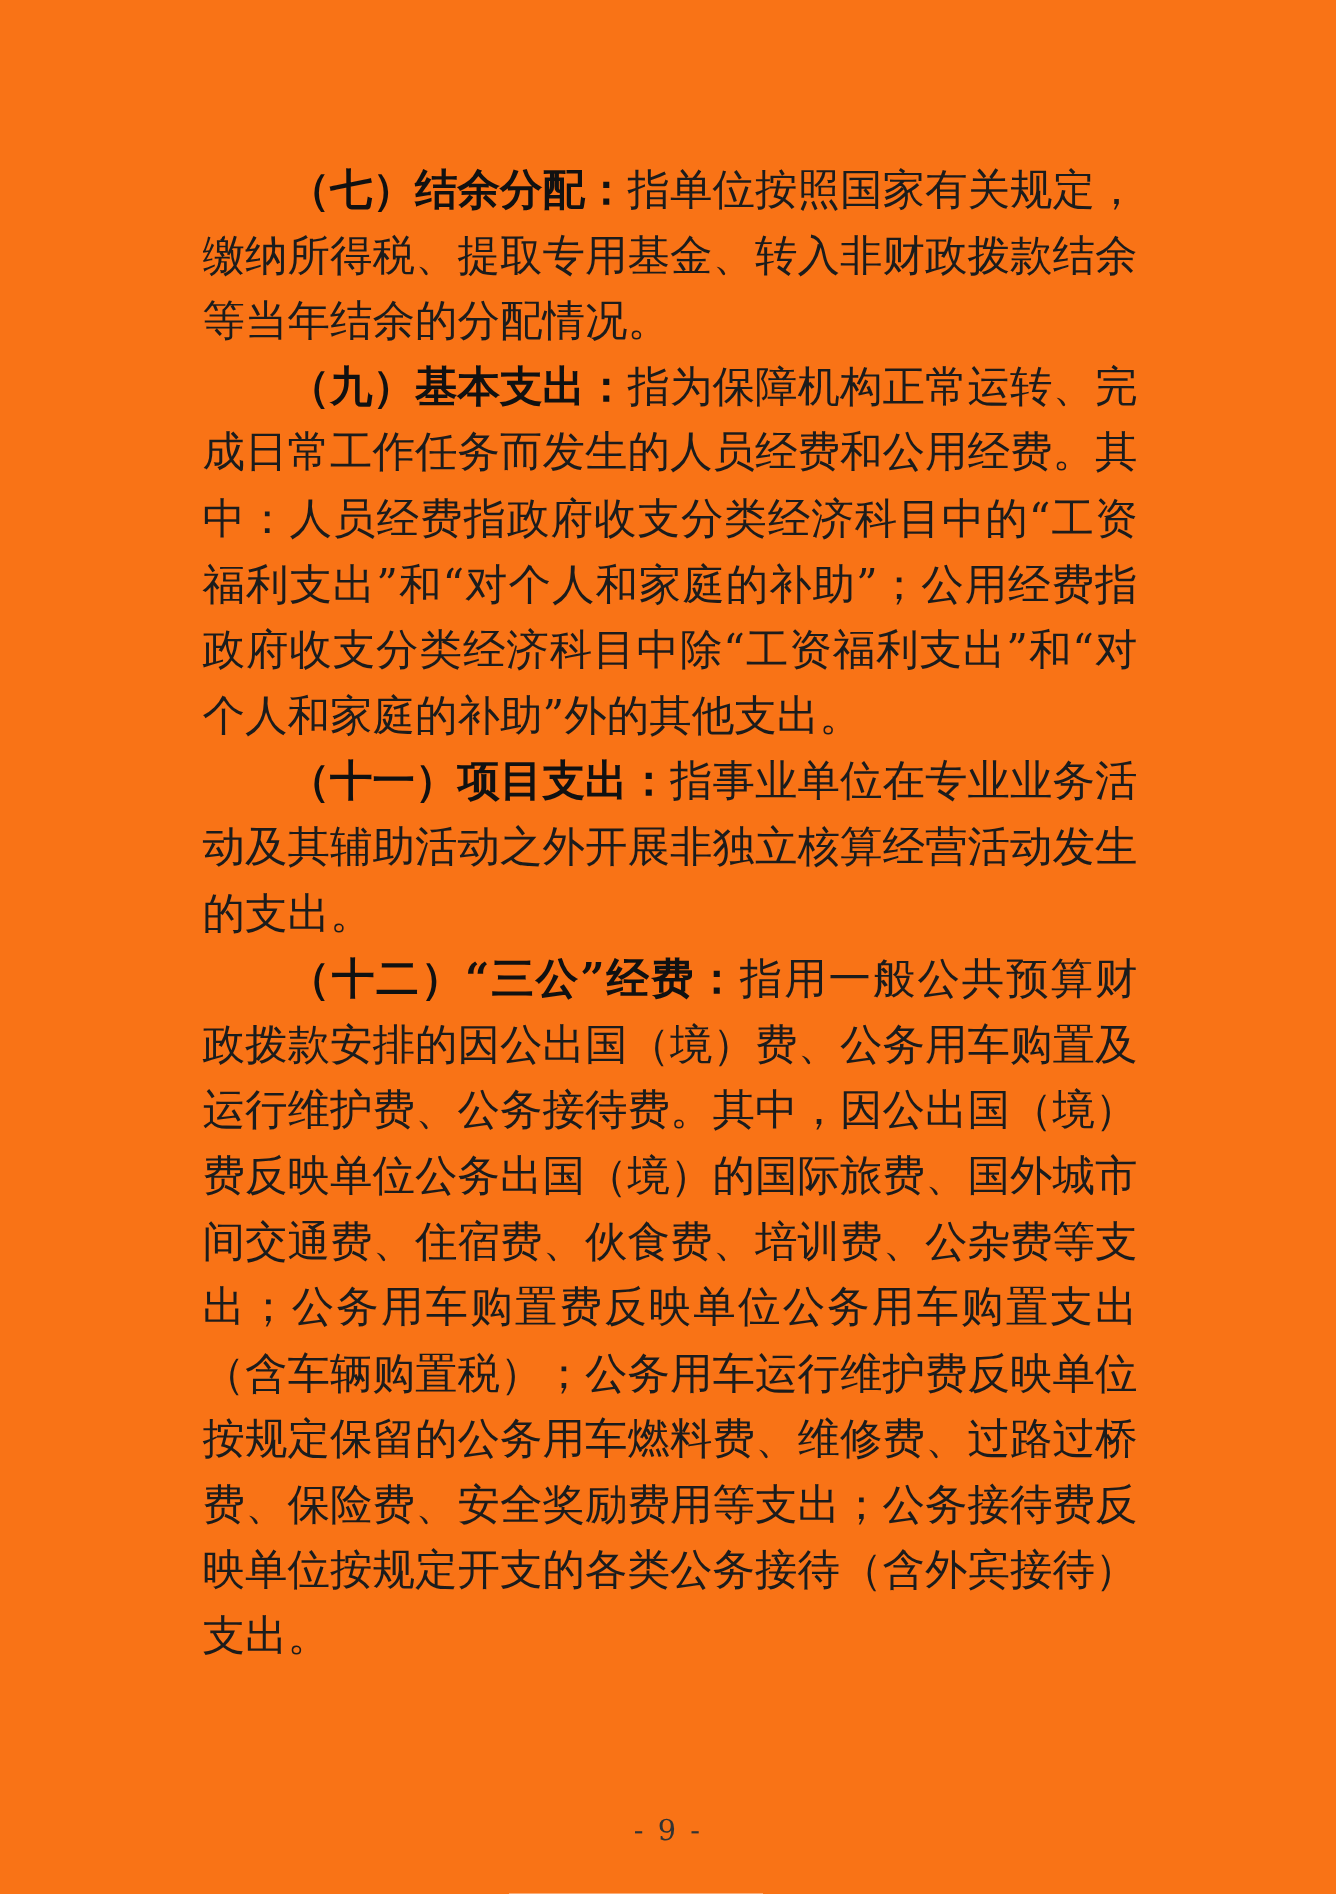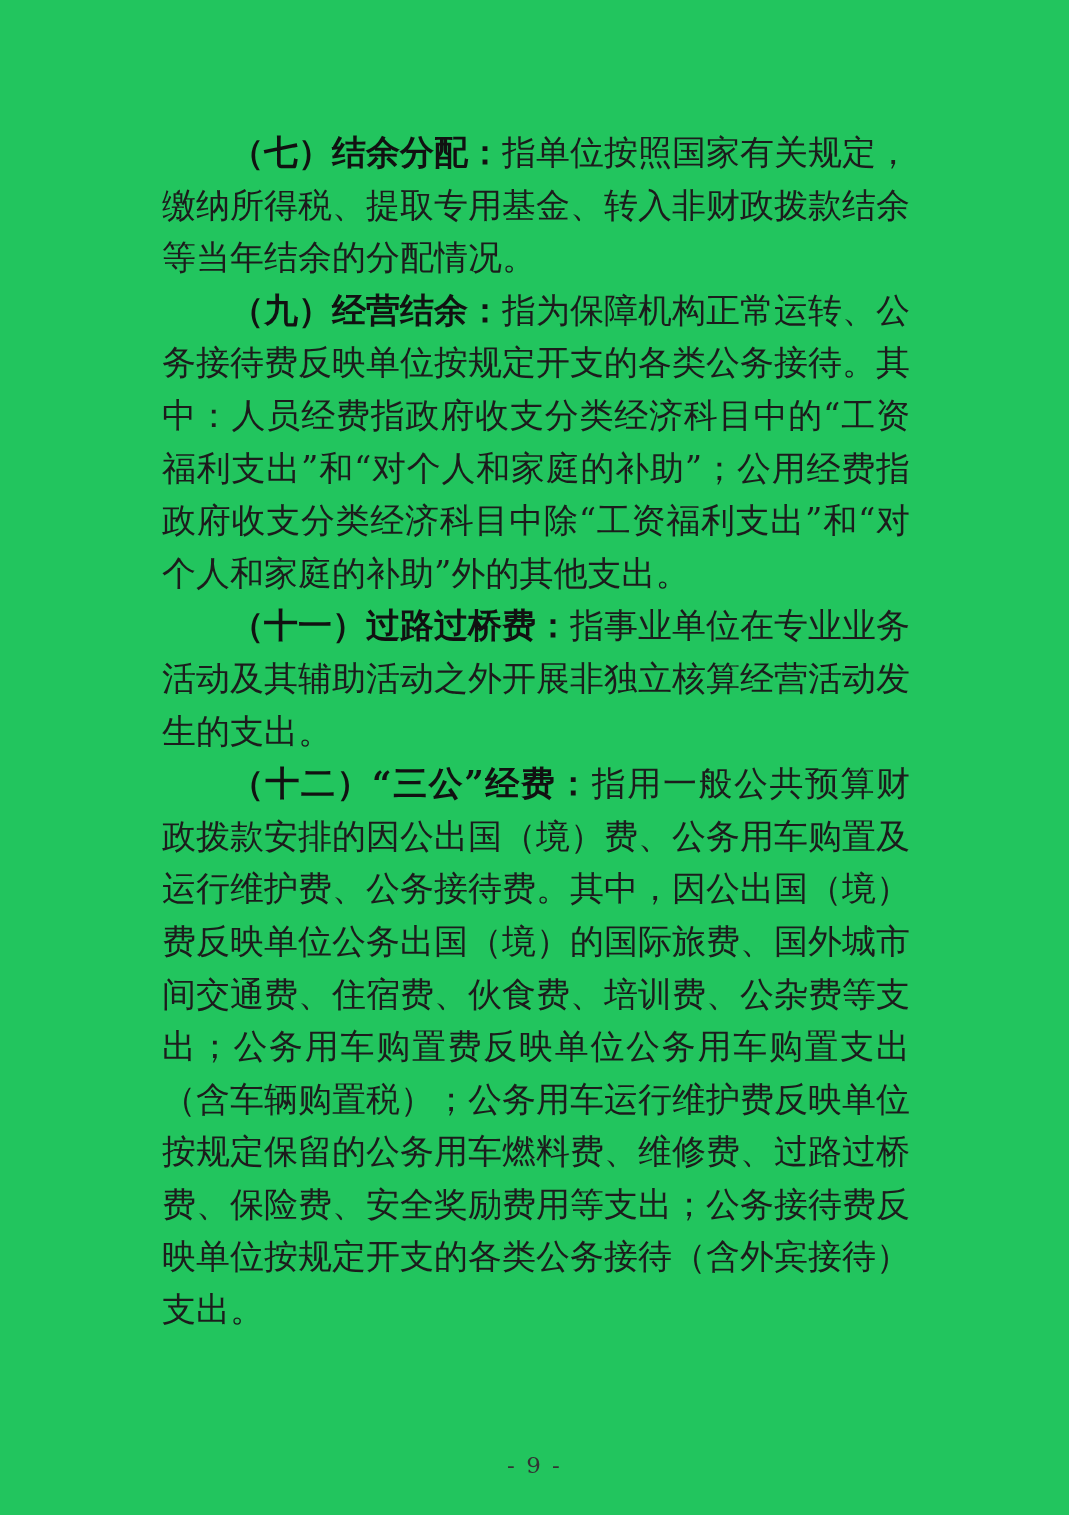--- a/index.html
+++ b/index.html
@@ -4,21 +4,21 @@
 <style>
   html, body {
     margin: 0;
     padding: 0;
     background: #ffffff;
   }
   .page {
     position: relative;
     width: 1069px;
     height: 1515px;
-    background: #22c55e;
+    background: #f97316;
     overflow: hidden;
     font-family: "DejaVu Serif", "Liberation Serif", serif;
   }
   .content {
     position: absolute;
     left: 162px;
     top: 126px;
     width: 748px;
   }
   .para {
@@ -45,18 +45,18 @@
     color: #333333;
     letter-spacing: 2px;
   }
 </style>
 </head>
 <body>
 
 <div class="page">
   <div class="content">
     <p class="para"><span class="para-heading">（七）结余分配：</span><span class="para-body">指单位按照国家有关规定，缴纳所得税、提取专用基金、转入非财政拨款结余等当年结余的分配情况。</span></p>
-    <p class="para"><span class="para-heading">（九）经营结余：</span><span class="para-body">指为保障机构正常运转、公务接待费反映单位按规定开支的各类公务接待。其中：人员经费指政府收支分类经济科目中的“工资福利支出”和“对个人和家庭的补助”；公用经费指政府收支分类经济科目中除“工资福利支出”和“对个人和家庭的补助”外的其他支出。</span></p>
-    <p class="para"><span class="para-heading">（十一）过路过桥费：</span><span class="para-body">指事业单位在专业业务活动及其辅助活动之外开展非独立核算经营活动发生的支出。</span></p>
+    <p class="para"><span class="para-heading">（九）基本支出：</span><span class="para-body">指为保障机构正常运转、完成日常工作任务而发生的人员经费和公用经费。其中：人员经费指政府收支分类经济科目中的“工资福利支出”和“对个人和家庭的补助”；公用经费指政府收支分类经济科目中除“工资福利支出”和“对个人和家庭的补助”外的其他支出。</span></p>
+    <p class="para"><span class="para-heading">（十一）项目支出：</span><span class="para-body">指事业单位在专业业务活动及其辅助活动之外开展非独立核算经营活动发生的支出。</span></p>
     <p class="para"><span class="para-heading">（十二）“三公”经费：</span><span class="para-body">指用一般公共预算财政拨款安排的因公出国（境）费、公务用车购置及运行维护费、公务接待费。其中，因公出国（境）费反映单位公务出国（境）的国际旅费、国外城市间交通费、住宿费、伙食费、培训费、公杂费等支出；公务用车购置费反映单位公务用车购置支出（含车辆购置税）；公务用车运行维护费反映单位按规定保留的公务用车燃料费、维修费、过路过桥费、保险费、安全奖励费用等支出；公务接待费反映单位按规定开支的各类公务接待（含外宾接待）支出。</span></p>
   </div>
   <div class="footer">- 9 -</div>
 </div>
 
 </body></html>

